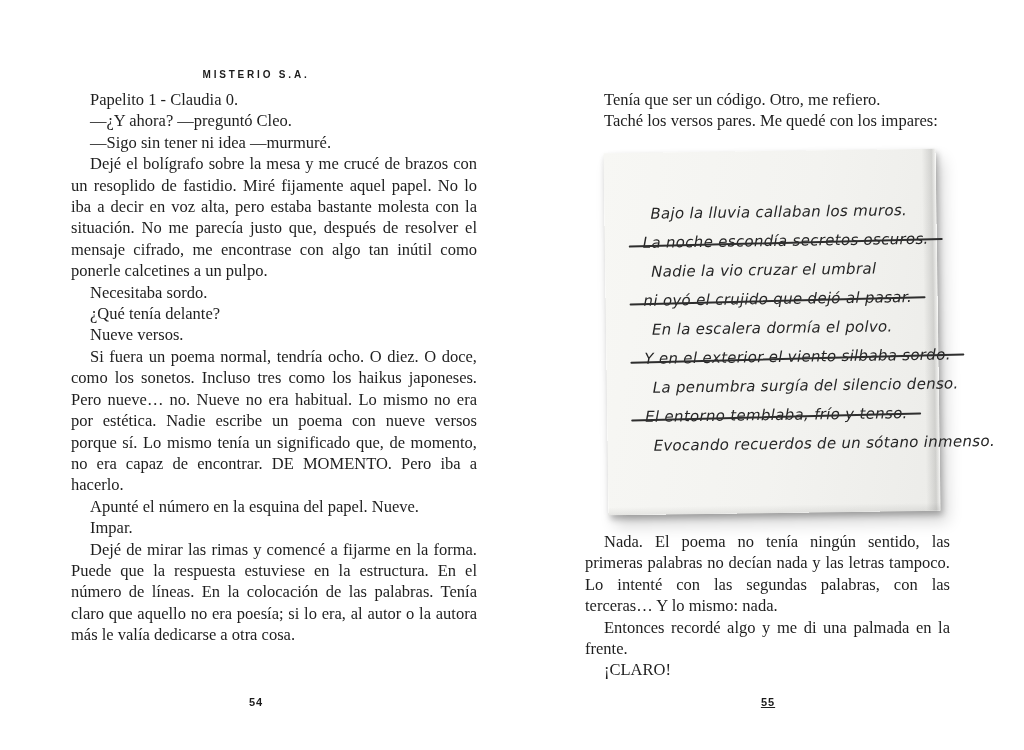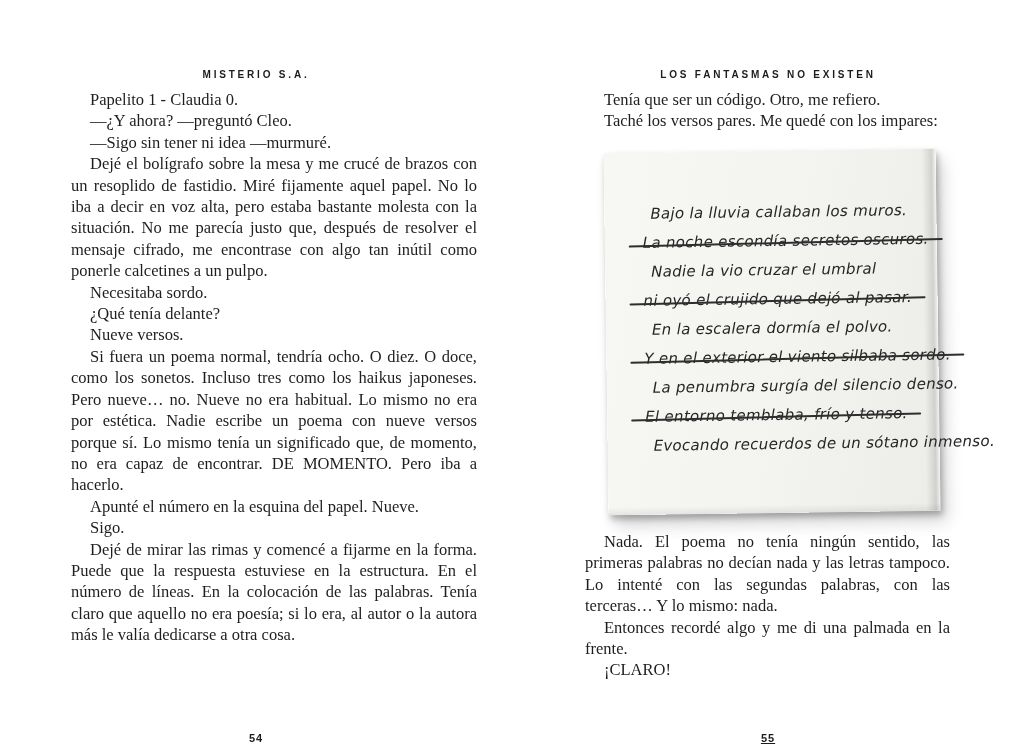--- a/index.html
+++ b/index.html
@@ -10,21 +10,21 @@
 
   
   .running-head {
     position:absolute; top:41px; width:512px; text-align:center;
     font-family:"Liberation Sans", sans-serif; font-size:10px; font-weight:bold;
     letter-spacing:2.8px; color:#1c1c1c;margin-top:28px;
   }
   .head-left  { left:0; }
   .head-right { left:512px; }
   .folio {
-    position:absolute; top:732px; width:512px; text-align:center;
+    position:absolute; top:696px; width:512px; text-align:center;
     font-family:"Liberation Sans", sans-serif; font-size:11px; font-weight:bold;
     letter-spacing:1px; color:#1c1c1c;
   }
   .folio-left  { left:0; }
   .folio-right { left:512px;text-decoration:underline; }
 
   
   .text-col {
     position:absolute;
     font-family:"Liberation Serif", serif;
@@ -64,33 +64,32 @@
     content:""; position:absolute; left:-14px; right:-14px; top:54%; height:2px;
     background:#2e2e2e; transform:rotate(-0.6deg); border-radius:1px;
   }
 </style>
 </head>
 <body>
 
 <div class="spread">
 
   <div class="running-head head-left">MISTERIO S.A.</div>
-  <div class="running-head head-right">LOS FANTASMAS NO EXISTEN</div>
 
   <div class="text-col col-left">
     <p>Papelito 1 - Claudia 0.</p>
     <p>—¿Y ahora? —preguntó Cleo.</p>
     <p>—Sigo sin tener ni idea —murmuré.</p>
     <p>Dejé el bolígrafo sobre la mesa y me crucé de brazos con un resoplido de fastidio. Miré fijamente aquel papel. No lo iba a decir en voz alta, pero estaba bastante molesta con la situación. No me parecía justo que, después de resolver el mensaje cifrado, me encontrase con algo tan inútil como ponerle calcetines a un pulpo.</p>
     <p>Necesitaba sordo.</p>
     <p>¿Qué tenía delante?</p>
     <p>Nueve versos.</p>
     <p>Si fuera un poema normal, tendría ocho. O diez. O doce, como los sonetos. Incluso tres como los haikus japoneses. Pero nueve… no. Nueve no era habitual. Lo mismo no era por estética. Nadie escribe un poema con nueve versos porque sí. Lo mismo tenía un significado que, de momento, no era capaz de encontrar. DE MOMENTO. Pero iba a hacerlo.</p>
     <p>Apunté el número en la esquina del papel. Nueve.</p>
-    <p>Sigo.</p>
+    <p>Impar.</p>
     <p>Dejé de mirar las rimas y comencé a fijarme en la forma. Puede que la respuesta estuviese en la estructura. En el número de líneas. En la colocación de las palabras. Tenía claro que aquello no era poesía; si lo era, al autor o la autora más le valía dedicarse a otra cosa.</p>
   </div>
 
   <div class="text-col col-right-top">
     <p>Tenía que ser un código. Otro, me refiero.</p>
     <p>Taché los versos pares. Me quedé con los impares:</p>
   </div>
 
   <div class="note-paper">
     <div class="poem">

